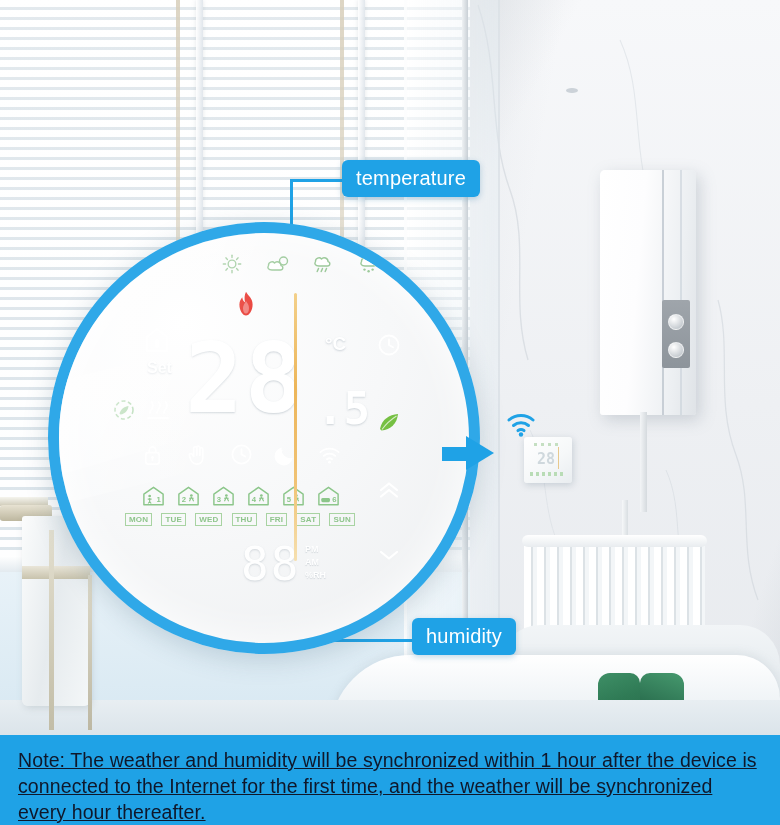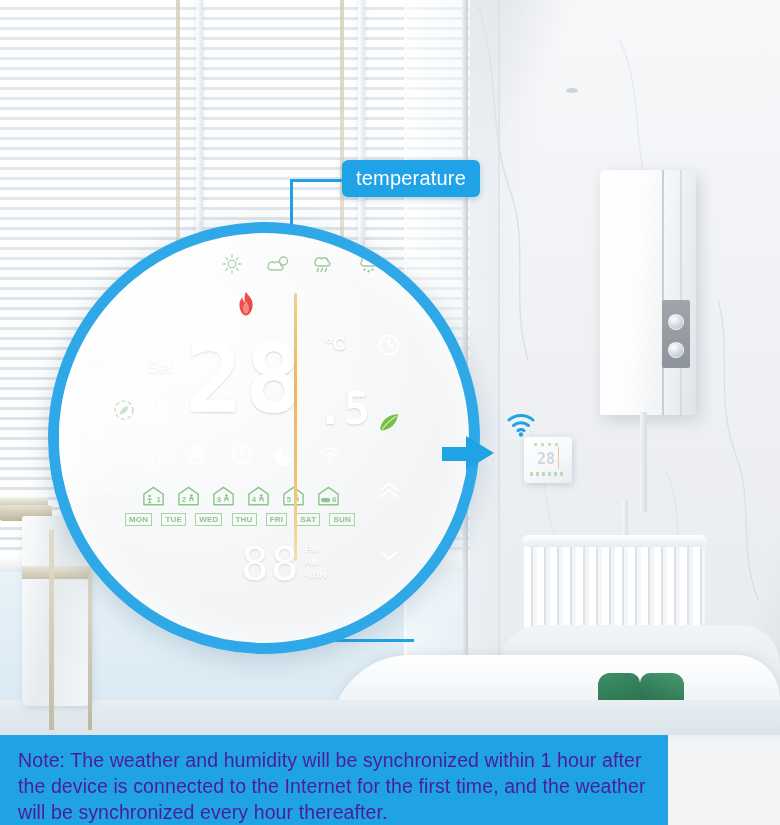--- a/index.html
+++ b/index.html
@@ -348,24 +348,24 @@
   .device-top {
     position: absolute; left: 10px; top: 6px; width: 26px; height: 3px;
     background: repeating-linear-gradient(90deg,#c5dfc2 0px,#c5dfc2 3px,transparent 3px,transparent 7px);
   }
 
   
   .wifi-badge { position: absolute; left: 506px; top: 412px; width: 30px; height: 26px; }
 
   
   .note {
-    position: absolute; left: 0; top: 735px; width: 668px; height: 90px;
-    background: #1fa2e6; color: #4c1d95;
+    position: absolute; left: 0; top: 735px; width: 780px; height: 90px;
+    background: #1fa2e6; color: #0f172a;
     padding: 12px 18px 0;
-    font-size: 19.5px; line-height: 26px; letter-spacing: .1px;
+    font-size: 19.5px; line-height: 26px; letter-spacing: .1px; text-decoration: underline;
   }
 </style>
 </head>
 <body>
 
 <div id="page">
 
   <div class="scene">
 
     <div class="window-area"></div>
@@ -600,20 +600,21 @@
     </svg>
     <svg class="ic-down" viewBox="0 0 24 18">
       <path d="M4 3 L12 9.5 L20 3" fill="none" stroke="#ffffff" stroke-width="2.2" stroke-linecap="round" stroke-linejoin="round"></path>
     </svg>
 
     <div class="glare"></div>
     <div class="glare2"></div>
   </div>
 
   <div class="callout callout-temp">temperature</div>
+  <div class="callout callout-hum">humidity</div>
 
   <div class="arrow-tail"></div>
   <div class="arrow-blue"></div>
 
   <div class="device">
     <div class="device-top"></div>
     <div class="device-num">28</div>
     <div class="device-bar"></div>
     <div class="device-days"></div>
   </div>

